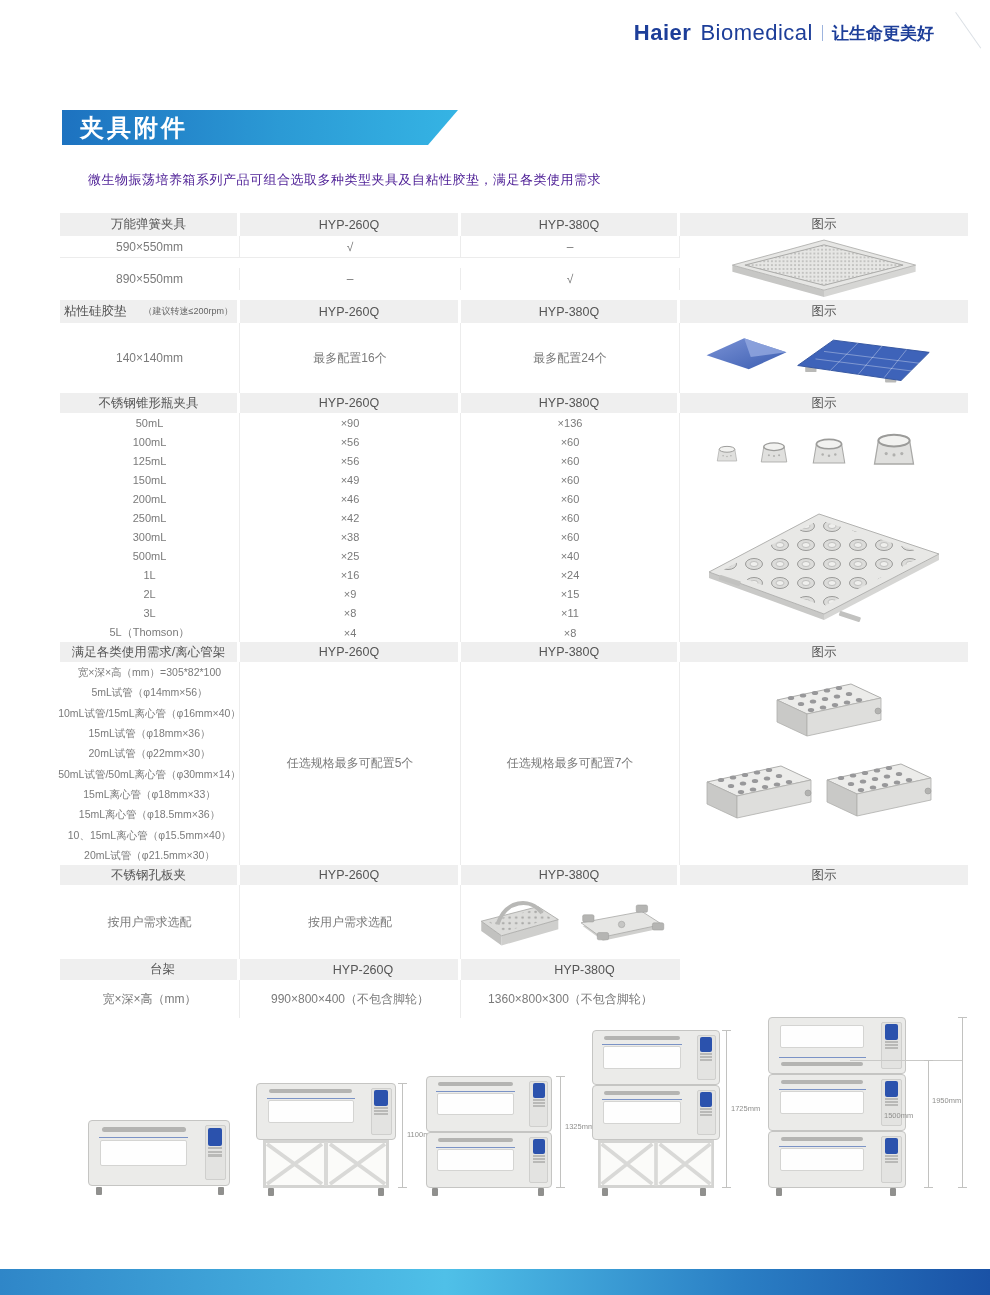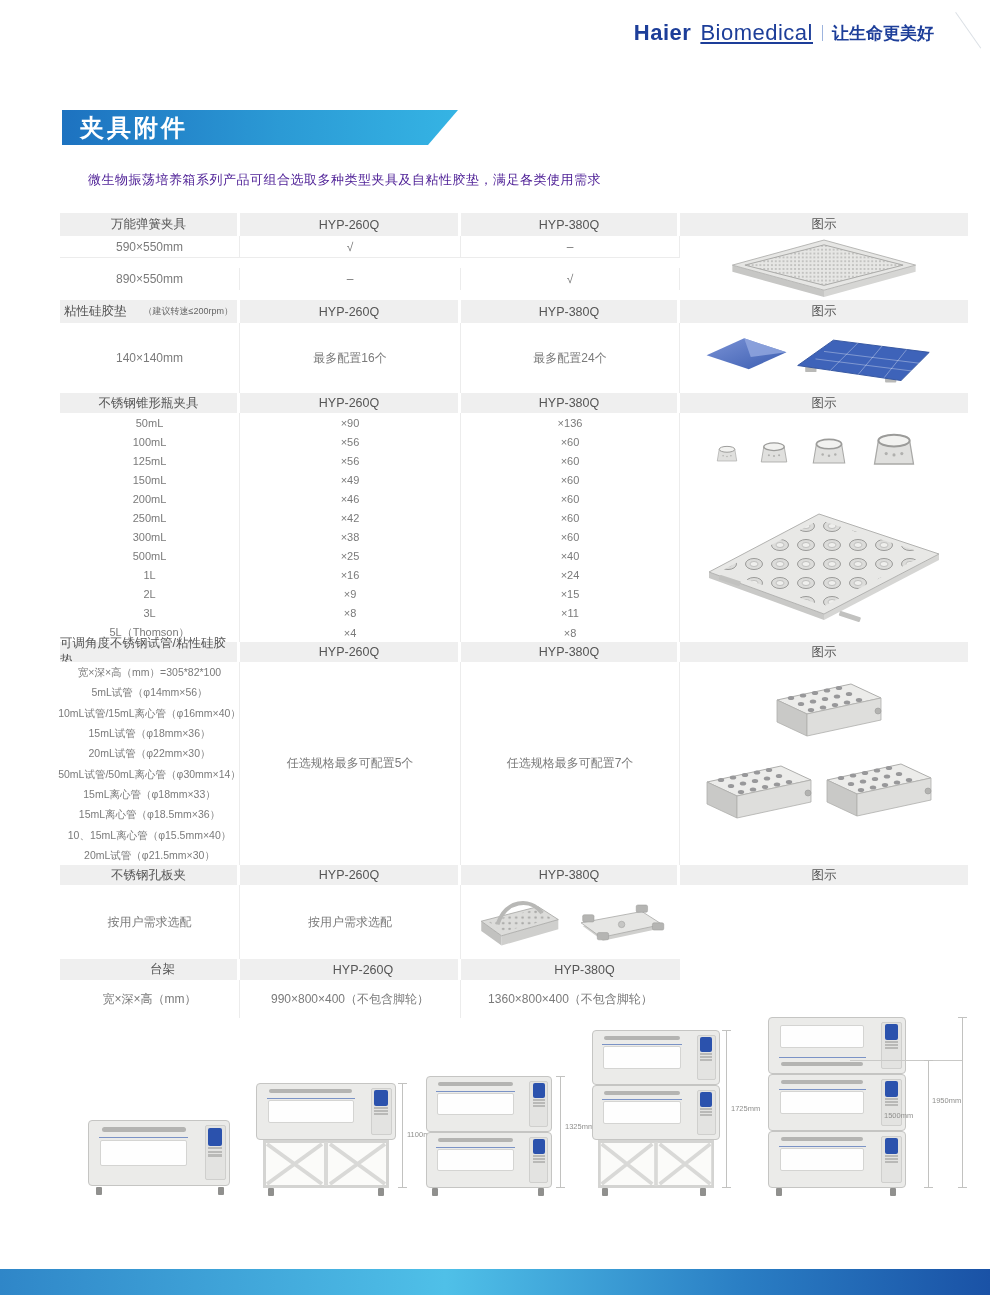--- a/index.html
+++ b/index.html
@@ -5,21 +5,21 @@
   * { margin:0; padding:0; box-sizing:border-box; }
   html,body { background:#ffffff; }
   body {
     width:990px; height:1295px; position:relative; overflow:hidden;
     font-family:"Liberation Sans","DejaVu Sans",sans-serif;
   }
 
   
   .brandbar { position:absolute; top:20px; right:56px; display:flex; align-items:center; gap:9px; }
   .logo-haier { font-size:22px; font-weight:800; color:#1d3e99; letter-spacing:.5px; }
-  .logo-bio { font-size:22px; font-weight:400; color:#1d3e99; letter-spacing:.5px;text-decoration:underline; }
+  .logo-bio { font-size:22px; font-weight:400; color:#1d3e99; letter-spacing:.5px; }
   .logo-div { width:1px; height:16px; background:#9db4de; }
   .logo-slogan { font-size:17px; font-weight:700; color:#1d3e99; }
   .corner-line { position:absolute; top:12px; left:956px; width:44px; height:1px; background:#dbe0e5;
                  transform:rotate(55deg); transform-origin:left top; }
 
   
   .banner { position:absolute; left:62px; top:110px; width:396px; height:35px;
             background:linear-gradient(90deg,#1d72c0 0%,#2b9ad5 55%,#35b4e4 100%);
             clip-path:polygon(0 0,100% 0,calc(100% - 30px) 100%,0 100%);
             display:flex; align-items:center; }
@@ -208,21 +208,21 @@
     <div class="cd h19">×15</div>
     <div class="cd h19">3L</div>
     <div class="cd h19">×8</div>
     <div class="cd h19">×11</div>
     <div class="cd h19">5L（Thomson）</div>
     <div class="cd h19">×4</div>
     <div class="cd h19">×8</div>
   </div>
 
   <div class="sec">
-    <div class="hd hh20">可调角度不锈钢试管/粘性硅胶垫</div>
+    <div class="hd hh20">满足各类使用需求/离心管架</div>
     <div class="hd hh20">HYP-260Q</div>
     <div class="hd hh20">HYP-380Q</div>
     <div class="hd hh20 hlast">图示</div>
     <div class="cd speclist" style="height:203px">
       <div class="specline">宽×深×高（mm）=305*82*100</div>
       <div class="specline">5mL试管（φ14mm×56）</div>
       <div class="specline">10mL试管/15mL离心管（φ16mm×40）</div>
       <div class="specline">15mL试管（φ18mm×36）</div>
       <div class="specline">20mL试管（φ22mm×30）</div>
       <div class="specline">50mL试管/50mL离心管（φ30mm×14）</div>
@@ -299,21 +299,21 @@
     </div>
   </div>
 
   <div class="sec">
     <div class="hd hh21">台架</div>
     <div class="hd hh21">HYP-260Q</div>
     <div class="hd hh21 hlast">HYP-380Q</div>
     <div class="hd hh21 hempty hlast"></div>
     <div class="cd h38">宽×深×高（mm）</div>
     <div class="cd h38">990×800×400（不包含脚轮）</div>
-    <div class="cd h38 last">1360×800×400（不包含脚轮）</div>
+    <div class="cd h38 last">1360×800×300（不包含脚轮）</div>
     <div class="ill"></div>
   </div>
 </div>
 
 <div id="machines">
 
   <div class="unit" style="left:88px;top:115px;width:142px;height:66px">
     <div class="u-handle"></div>
     <div class="u-line"></div>
     <div class="u-win"></div>

